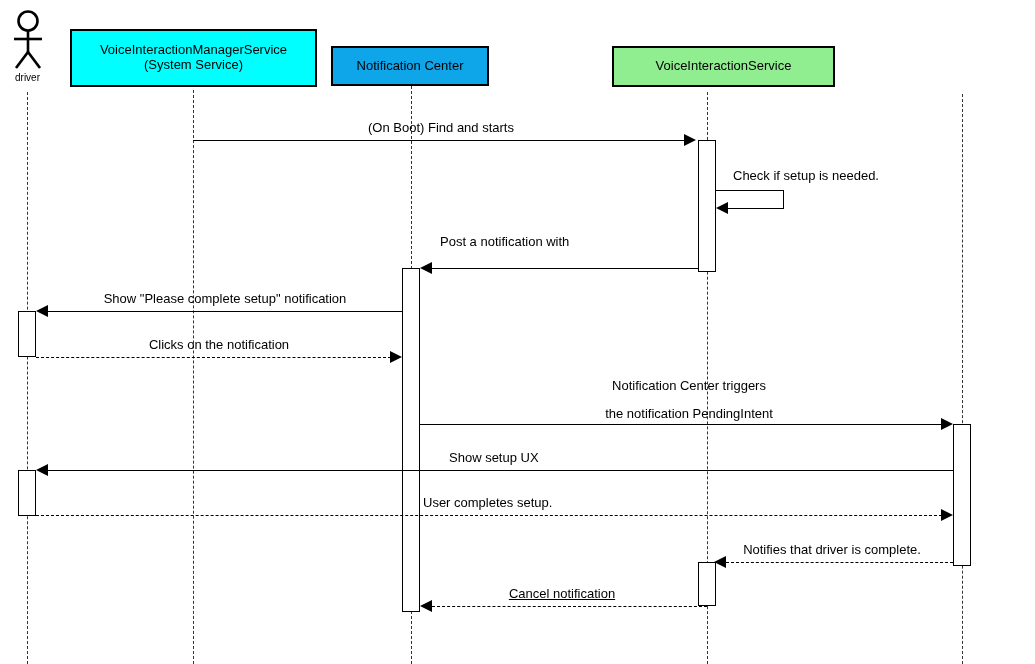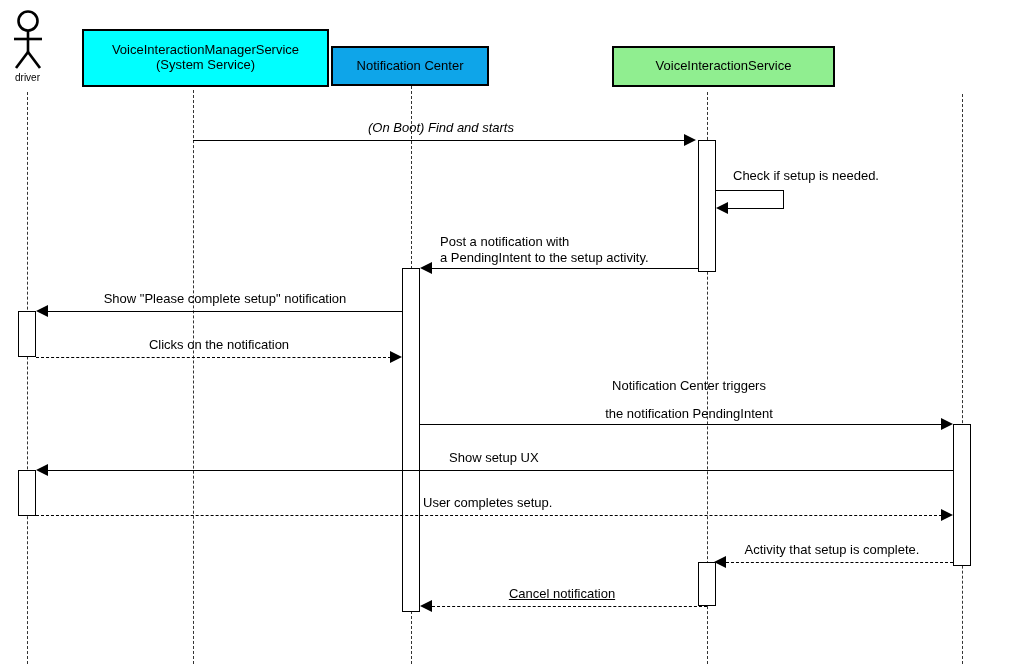--- a/index.html
+++ b/index.html
@@ -34,21 +34,21 @@
     <svg width="42" height="62" viewBox="0 0 42 62">
       <circle cx="21" cy="11" r="9.5" fill="#fff" stroke="#000" stroke-width="2.6"></circle>
       <line x1="21" y1="21" x2="21" y2="42" stroke="#000" stroke-width="2.6"></line>
       <line x1="7" y1="29" x2="35" y2="29" stroke="#000" stroke-width="2.6"></line>
       <line x1="21" y1="42" x2="9" y2="58" stroke="#000" stroke-width="2.6"></line>
       <line x1="21" y1="42" x2="33" y2="58" stroke="#000" stroke-width="2.6"></line>
     </svg>
   </div>
   <div class="actor-label" style="left:0px;top:72px;width:55px;">driver</div>
 
-  <div class="part-box" style="left:70px;top:29px;width:247px;height:58px;background:#00ffff;flex-direction:column;margin-left:12px;">
+  <div class="part-box" style="left:70px;top:29px;width:247px;height:58px;background:#00ffff;flex-direction:column;">
     <span>VoiceInteractionManagerService</span>
     <span>(System Service)</span>
   </div>
 
   <div class="part-box" style="left:331px;top:46px;width:158px;height:40px;background:#0ea5e9;">
     <span>Notification Center</span>
   </div>
 
   <div class="part-box" style="left:612px;top:46px;width:223px;height:41px;background:#90ee90;">
     <span>VoiceInteractionService</span>
@@ -57,32 +57,31 @@
 
   <div class="activation" style="left:698px;top:140px;width:18px;height:132px;"></div>
   <div class="activation" style="left:402px;top:268px;width:18px;height:344px;"></div>
   <div class="activation" style="left:18px;top:311px;width:18px;height:46px;"></div>
   <div class="activation" style="left:953px;top:424px;width:18px;height:142px;"></div>
   <div class="activation" style="left:18px;top:470px;width:18px;height:46px;"></div>
   <div class="activation" style="left:698px;top:562px;width:18px;height:44px;"></div>
 
   <div class="msg-line" style="left:193px;top:140px;width:501px;"></div>
   <div class="arrowhead right" style="left:684px;top:134px;"></div>
-  <div class="msg-label center" style="left:441px;top:120px;font-style:italic;">(On Boot) Find and starts</div>
+  <div class="msg-label center" style="left:441px;top:120px;">(On Boot) Find and starts</div>
 
   <div class="msg-line" style="left:716px;top:190px;width:68px;"></div>
   <div class="msg-line" style="left:783px;top:190px;width:0;height:18px;border-top:none;border-left:1.3px solid #000;"></div>
   <div class="msg-line" style="left:727px;top:208px;width:57px;"></div>
   <div class="arrowhead left" style="left:716px;top:202px;"></div>
   <div class="msg-label left" style="left:733px;top:168px;">Check if setup is needed.</div>
 
   <div class="msg-line" style="left:432px;top:268px;width:266px;"></div>
   <div class="arrowhead left" style="left:420px;top:262px;"></div>
   <div class="msg-label left" style="left:440px;top:234px;">Post a notification with</div>
-  <div class="msg-label left" style="left:440px;top:250px;">a PendingIntent to the setup activity.</div>
 
   <div class="msg-line" style="left:48px;top:311px;width:354px;"></div>
   <div class="arrowhead left" style="left:36px;top:305px;"></div>
   <div class="msg-label center" style="left:225px;top:291px;">Show "Please complete setup" notification</div>
 
   <div class="msg-line dashed" style="left:36px;top:357px;width:355px;"></div>
   <div class="arrowhead right" style="left:390px;top:351px;"></div>
   <div class="msg-label center" style="left:219px;top:337px;">Clicks on the notification</div>
 
   <div class="msg-line" style="left:420px;top:424px;width:525px;"></div>
@@ -93,19 +92,19 @@
   <div class="msg-line" style="left:48px;top:470px;width:905px;"></div>
   <div class="arrowhead left" style="left:36px;top:464px;"></div>
   <div class="msg-label left" style="left:449px;top:450px;">Show setup UX</div>
 
   <div class="msg-line dashed" style="left:36px;top:515px;width:906px;"></div>
   <div class="arrowhead right" style="left:941px;top:509px;"></div>
   <div class="msg-label left" style="left:423px;top:495px;">User completes setup.</div>
 
   <div class="msg-line dashed" style="left:726px;top:562px;width:227px;"></div>
   <div class="arrowhead left" style="left:714px;top:556px;"></div>
-  <div class="msg-label center" style="left:832px;top:542px;">Activity that setup is complete.</div>
+  <div class="msg-label center" style="left:832px;top:542px;">Notifies that driver is complete.</div>
 
   <div class="msg-line dashed" style="left:432px;top:606px;width:275px;"></div>
   <div class="arrowhead left" style="left:420px;top:600px;"></div>
   <div class="msg-label center" style="left:562px;top:586px;text-decoration:underline;">Cancel notification</div>
 
 </div>
 
 </body></html>

